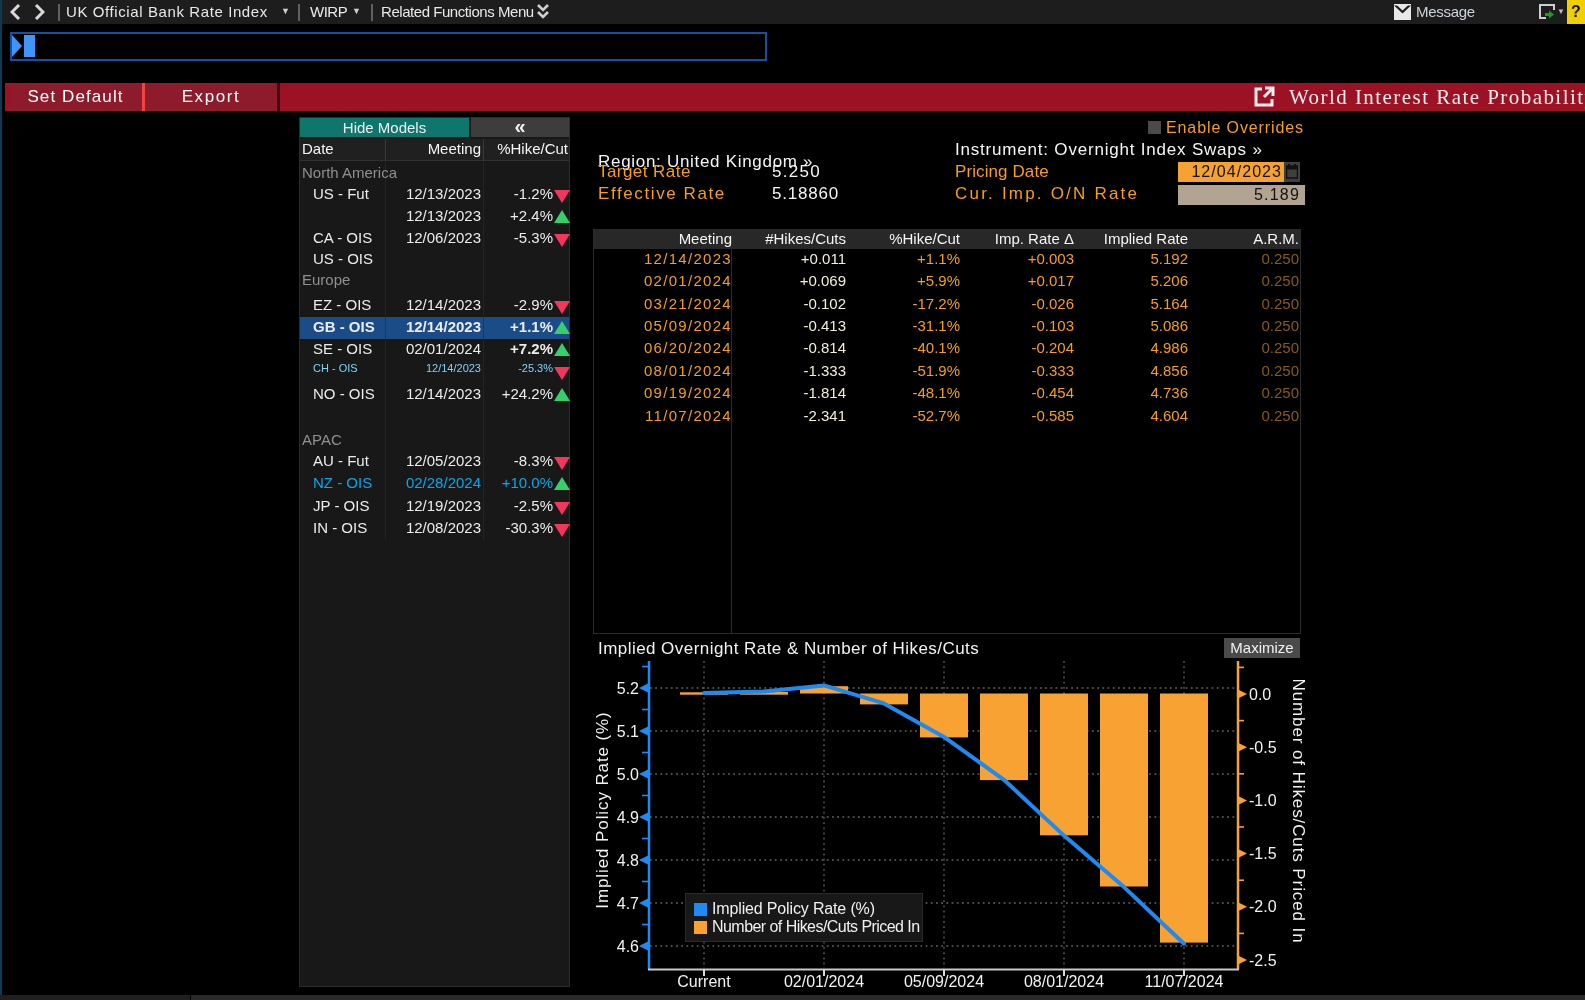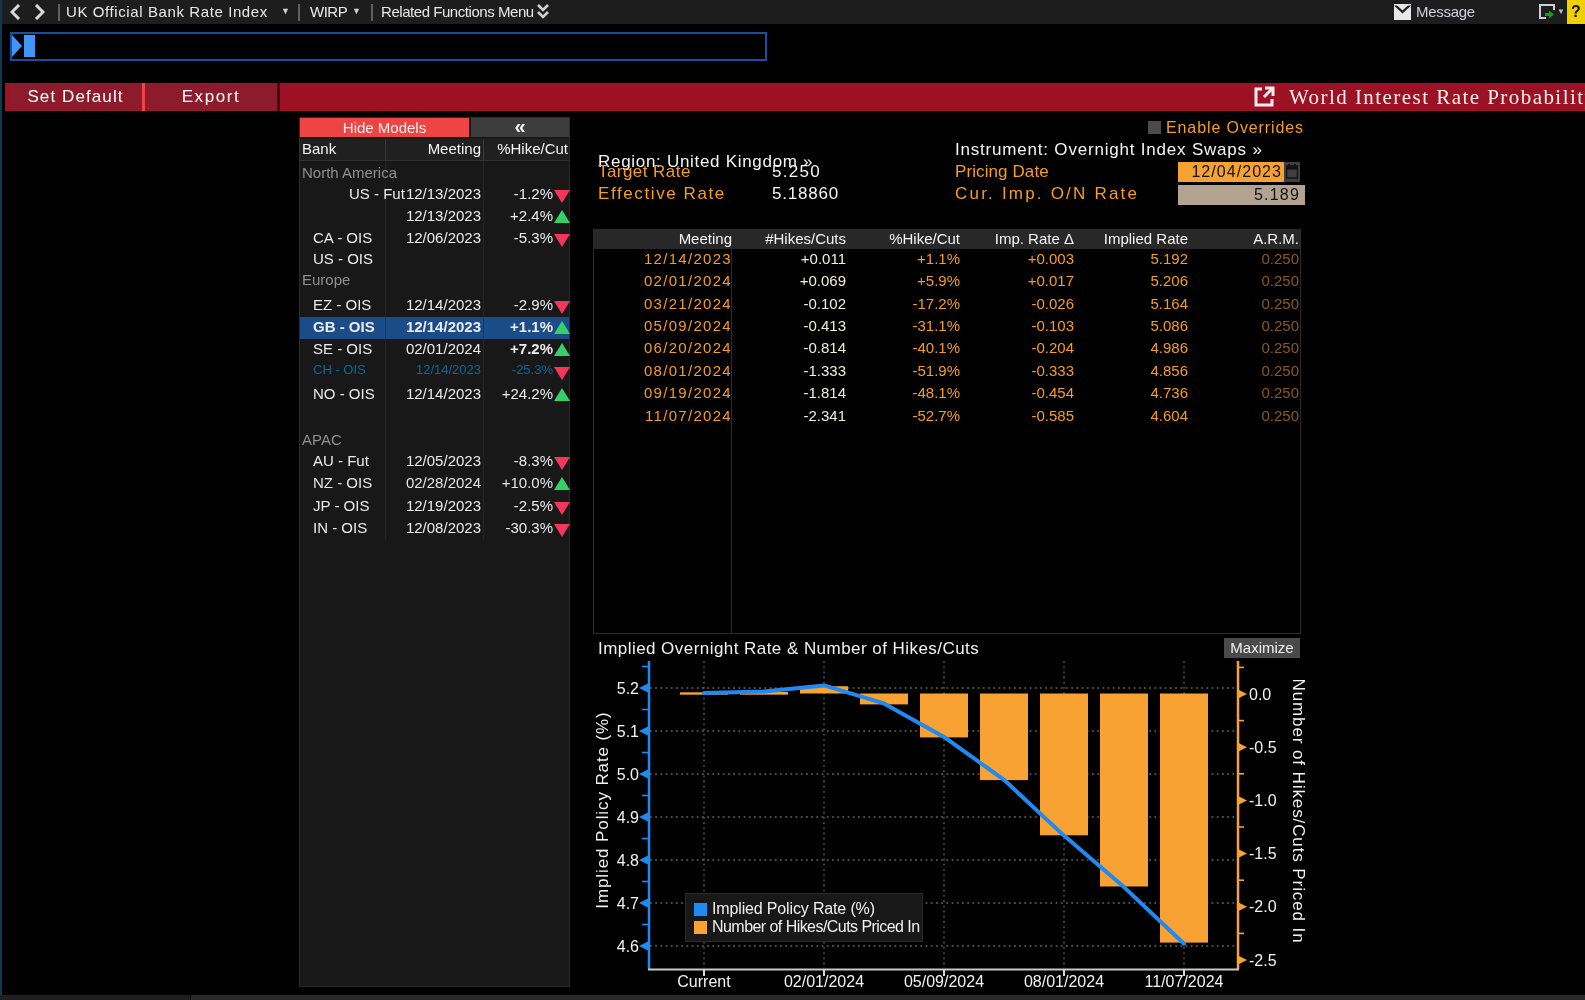--- a/index.html
+++ b/index.html
@@ -52,34 +52,34 @@
 <div class="abs" style="left:145px;top:83px;width:132px;height:28px;background:#8e1b2b;border-right:3px solid #420710;color:#fff;font-size:17px;text-align:center;line-height:27px;letter-spacing:1.6px;">Export</div>
 <svg class="abs" style="left:1253px;top:86px;" width="22" height="22" viewBox="0 0 22 22">
     <path d="M9 3 H3 V19 H19 V13" fill="none" stroke="#f5eded" stroke-width="3"></path>
     <path d="M12 2 H20 V10" fill="none" stroke="#f5eded" stroke-width="3"></path>
     <path d="M19.5 2.5 L11 11" stroke="#f5eded" stroke-width="3"></path>
   </svg>
 <div class="abs" style="left:1289px;top:85px;width:296px;height:26px;color:#f7efef;font-family:'Liberation Serif',serif;font-size:21px;line-height:25px;letter-spacing:1.45px;white-space:nowrap;">World Interest Rate Probability</div>
 <div class="abs" style="left:299px;top:117px;width:271px;height:870px;background:#181818;border:1px solid #2c2c2c;box-sizing:border-box;"></div>
 <div class="abs" style="left:385px;top:161px;width:1px;height:379px;background:#242424;"></div>
 <div class="abs" style="left:483px;top:161px;width:1px;height:379px;background:#242424;"></div>
-<div class="abs" style="left:300px;top:118px;width:169px;height:19px;background:#ef4444;color:#f0f0f0;font-size:15px;text-align:center;line-height:19px;">Hide Models</div>
+<div class="abs" style="left:300px;top:118px;width:169px;height:19px;background:#0f766e;color:#f0f0f0;font-size:15px;text-align:center;line-height:19px;">Hide Models</div>
 <div class="abs" style="left:471px;top:118px;width:98px;height:19px;background:#3d3d3d;color:#f0f0f0;font-size:20px;text-align:center;line-height:16px;font-weight:bold;">«</div>
 <div class="abs" style="left:300px;top:139px;width:269px;height:21px;background:#202020;border-bottom:1px solid #303030;color:#f5f5f5;font-size:15px;">
-    <span class="abs" style="left:2px;top:1px;">Bank</span>
+    <span class="abs" style="left:2px;top:1px;">Date</span>
     <span class="abs" style="left:0;width:181px;top:1px;text-align:right;">Meeting</span>
     <span class="abs" style="left:185px;width:83px;top:1px;text-align:right;">%Hike/Cut</span>
     <span class="abs" style="left:85px;top:0;width:1px;height:21px;background:#3a3a3a;"></span>
     <span class="abs" style="left:183px;top:0;width:1px;height:21px;background:#3a3a3a;"></span>
   </div>
 <div class="abs" style="left:302px;top:162px;height:22px;line-height:22px;color:#8f8f8f;font-size:15px;">North America</div>
 <div class="abs" style="left:302px;top:269px;height:22px;line-height:22px;color:#8f8f8f;font-size:15px;">Europe</div>
 <div class="abs" style="left:302px;top:429px;height:22px;line-height:22px;color:#8f8f8f;font-size:15px;">APAC</div>
 <div class="abs" style="left:300px;top:184px;width:269px;height:22px;color:#ececec;font-size:15px;">
-    <span class="abs" style="left:13px;top:1px;margin-left:36px;">US - Fut</span>
+    <span class="abs" style="left:13px;top:1px;">US - Fut</span>
     <span class="abs" style="left:0;width:181px;top:1px;text-align:right;">12/13/2023</span>
     <span class="abs" style="left:85px;width:168px;top:1px;text-align:right;">-1.2%</span>
     <span class="abs tri-dn" style="left:254px;top:0;margin-top:6px;"></span>
   </div>
 <div class="abs" style="left:300px;top:206px;width:269px;height:22px;color:#ececec;font-size:15px;">
     <span class="abs" style="left:13px;top:1px;margin-top:43px;">US - OIS</span>
     <span class="abs" style="left:0;width:181px;top:1px;text-align:right;">12/13/2023</span>
     <span class="abs" style="left:85px;width:168px;top:1px;text-align:right;">+2.4%</span>
     <span class="abs tri-up" style="left:254px;top:0;margin-top:4px;"></span>
   </div>
@@ -102,39 +102,39 @@
     <span class="abs" style="left:85px;top:0;width:1px;height:22px;background:#153a68;"></span>
     <span class="abs" style="left:183px;top:0;width:1px;height:22px;background:#153a68;"></span>
     <span class="abs tri-up" style="left:254px;top:0;margin-top:4px;"></span>
   </div>
 <div class="abs" style="left:300px;top:339px;width:269px;height:22px;color:#ececec;font-size:15px;">
     <span class="abs" style="left:13px;top:1px;">SE - OIS</span>
     <span class="abs" style="left:0;width:181px;top:1px;text-align:right;">02/01/2024</span>
     <span class="abs" style="left:85px;width:168px;top:1px;text-align:right;font-weight:bold;">+7.2%</span>
     <span class="abs tri-up" style="left:254px;top:0;margin-top:4px;"></span>
   </div>
-<div class="abs" style="left:300px;top:361px;width:311px;height:22px;color:#0369a1;font-size:13px;">
+<div class="abs" style="left:300px;top:361px;width:311px;height:22px;color:#7dd3fc;font-size:11px;">
     <span class="abs" style="left:13px;top:1px;">CH - OIS</span>
     <span class="abs" style="left:0;width:181px;top:1px;text-align:right;">12/14/2023</span>
     <span class="abs" style="left:85px;width:168px;top:1px;text-align:right;">-25.3%</span>
     <span class="abs tri-dn" style="left:254px;top:0;margin-top:6px;"></span>
   </div>
 <div class="abs" style="left:300px;top:384px;width:269px;height:22px;color:#ececec;font-size:15px;">
     <span class="abs" style="left:13px;top:1px;">NO - OIS</span>
     <span class="abs" style="left:0;width:181px;top:1px;text-align:right;">12/14/2023</span>
     <span class="abs" style="left:85px;width:168px;top:1px;text-align:right;">+24.2%</span>
     <span class="abs tri-up" style="left:254px;top:0;margin-top:4px;"></span>
   </div>
 <div class="abs" style="left:300px;top:451px;width:269px;height:22px;color:#ececec;font-size:15px;">
     <span class="abs" style="left:13px;top:1px;">AU - Fut</span>
     <span class="abs" style="left:0;width:181px;top:1px;text-align:right;">12/05/2023</span>
     <span class="abs" style="left:85px;width:168px;top:1px;text-align:right;">-8.3%</span>
     <span class="abs tri-dn" style="left:254px;top:0;margin-top:6px;"></span>
   </div>
-<div class="abs" style="left:300px;top:473px;width:269px;height:22px;color:#e5e5e5;font-size:15px;">
+<div class="abs" style="left:300px;top:473px;width:269px;height:22px;color:#0ea5e9;font-size:15px;">
     <span class="abs" style="left:13px;top:1px;">NZ - OIS</span>
     <span class="abs" style="left:0;width:181px;top:1px;text-align:right;">02/28/2024</span>
     <span class="abs" style="left:85px;width:168px;top:1px;text-align:right;">+10.0%</span>
     <span class="abs tri-up" style="left:254px;top:0;margin-top:4px;"></span>
   </div>
 <div class="abs" style="left:300px;top:496px;width:269px;height:22px;color:#ececec;font-size:15px;">
     <span class="abs" style="left:13px;top:1px;">JP - OIS</span>
     <span class="abs" style="left:0;width:181px;top:1px;text-align:right;">12/19/2023</span>
     <span class="abs" style="left:85px;width:168px;top:1px;text-align:right;">-2.5%</span>
     <span class="abs tri-dn" style="left:254px;top:0;margin-top:6px;"></span>

